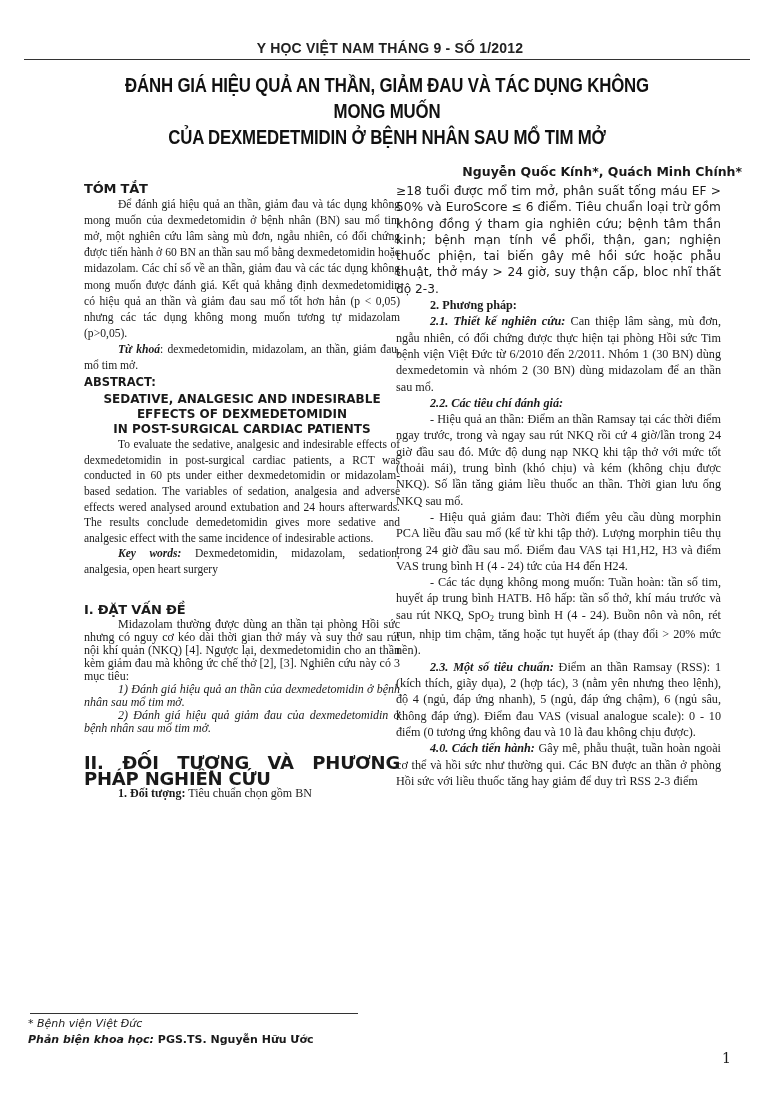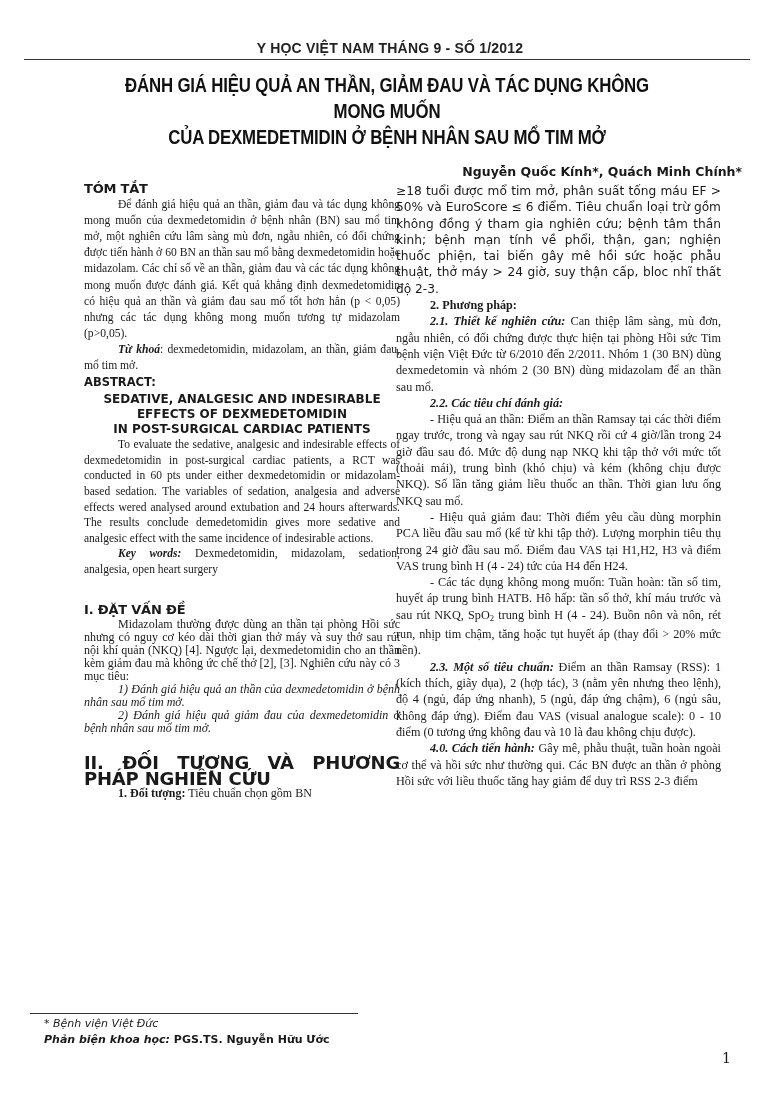--- a/index.html
+++ b/index.html
@@ -48,21 +48,21 @@
   .it { font-style: italic; }
   .b { font-weight: bold; text-align: right; }
   .sec1 { margin-top: 24px !important; }
   .sec1body { font-size: 12px; line-height: 13px; }
   .sec2 { margin-top: 20px !important; font-size: 18px; }
   .right-sub { font-weight: bold; }
   .footnote-rule {
     position: absolute; left: 30px; width: 328px; top: 1013px; border-top: 1.3px solid #333;
   }
   .footnotes {
-    position: absolute; left: 44px; top: 1016px; font-size: 11px; line-height: 15.5px;
+    position: absolute; left: 28px; top: 1016px; font-size: 11px; line-height: 15.5px;
   }
   .page-number {
     position: absolute; left: 722px; top: 1050px; font-family: "DejaVu Serif", serif; font-size: 14px;
   }
   .sub { font-size: 0.7em; vertical-align: -0.25em; }
 </style>
 </head>
 <body>
 
 <div class="running-head">Y HỌC VIỆT NAM THÁNG 9 - SỐ 1/2012</div>

